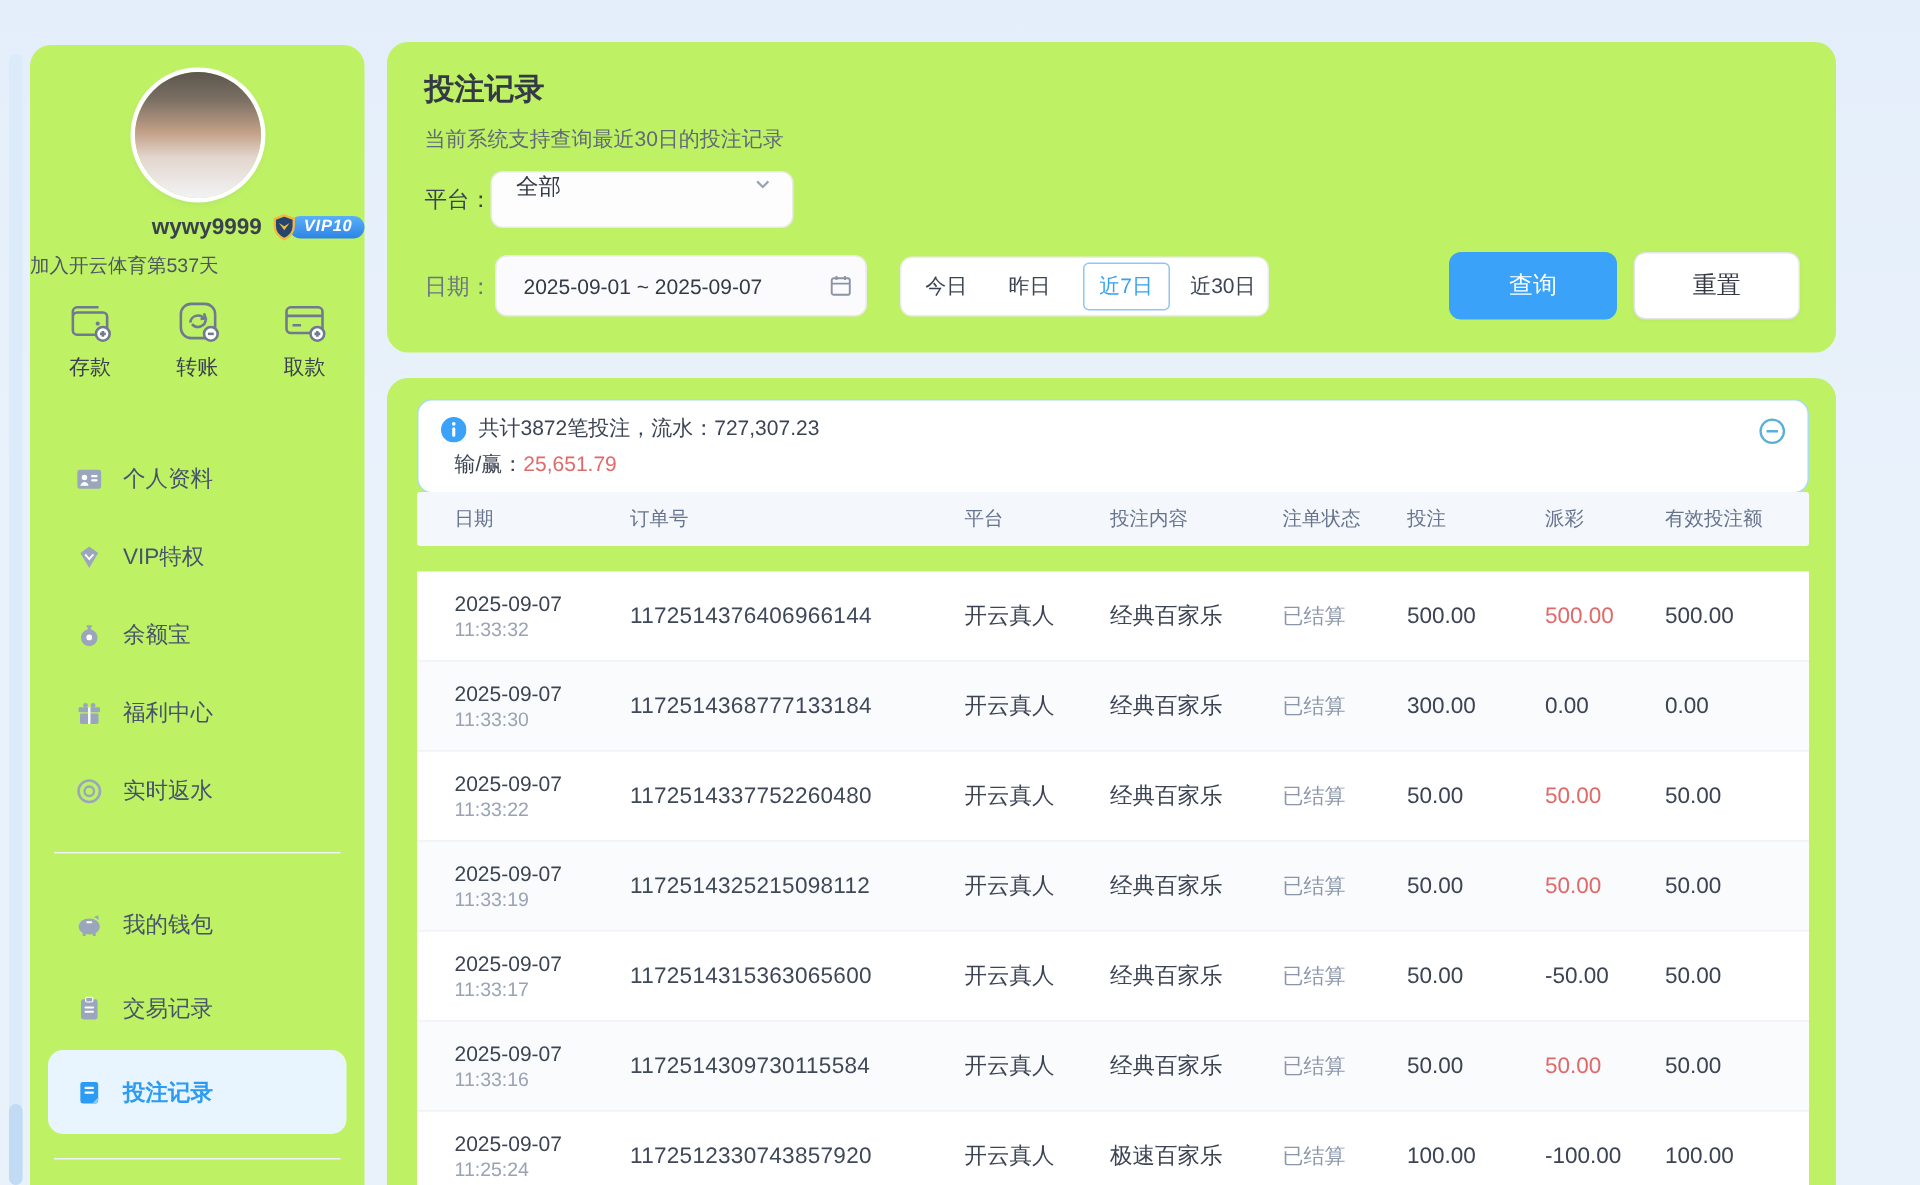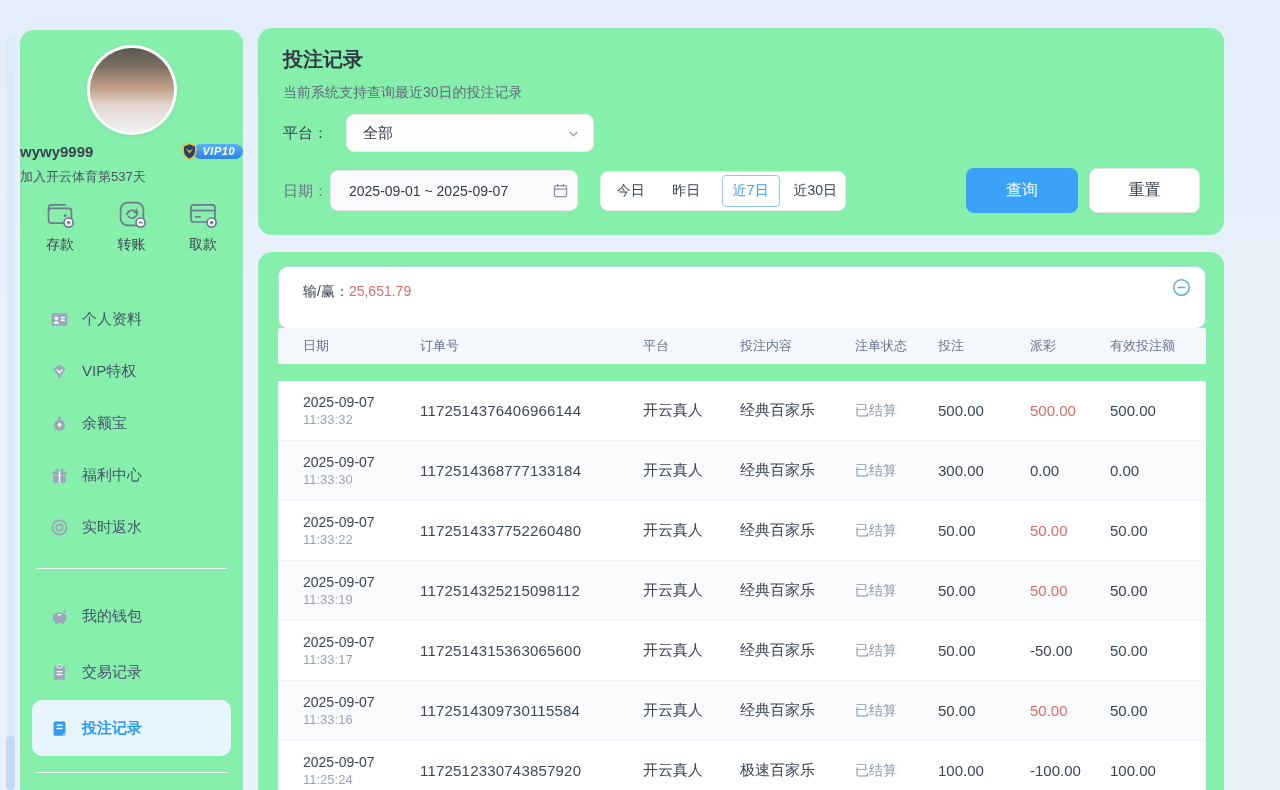--- a/index.html
+++ b/index.html
@@ -2,32 +2,32 @@
 <html><head>
 <meta charset="utf-8">
 <style>
   * { margin:0; padding:0; box-sizing:border-box; }
   html,body { width:1280px; height:790px; overflow:hidden; }
   body {
     font-family:"Liberation Sans", sans-serif;
     background:linear-gradient(180deg,#e4eefa 0%,#e9f2fb 40%,#e9f2fb 100%);
     position:relative; color:#3c4454;
   }
-  .card { position:absolute; background:#86efac; border-radius:14px; }
+  .card { position:absolute; background:#bef264; border-radius:14px; }
 
   
   .edge-track { position:absolute; left:6px; top:36px; width:9px; height:754px; background:#dcebfa; border-radius:6px; }
   .edge-thumb { position:absolute; left:0; bottom:0; width:9px; height:54px; background:#c2dbf4; border-radius:6px; }
 
   
   .sidebar { left:20px; top:30px; width:223px; height:820px; }
   .avatar { position:absolute; left:50%; transform:translateX(-50%); top:18px; width:84px; height:84px; border-radius:50%;
     background:linear-gradient(180deg,#5d564e 0%,#7b6f63 22%,#c3a188 48%,#e3d6ce 68%,#f2f3f5 100%);
     box-shadow:0 0 0 3px #fff, 0 2px 6px rgba(60,90,140,.18); }
-  .user-row { position:absolute; top:112px; left:0; right:0; display:flex; align-items:center; justify-content:space-between; gap:5px; }
+  .user-row { position:absolute; top:112px; left:0; right:0; display:flex; align-items:center; justify-content:flex-end; gap:5px; }
   .uname { font-size:15px; font-weight:bold; color:#3a414e; }
   .vip-badge { display:flex; align-items:center; }
   .vip-pill { background:linear-gradient(180deg,#5ab0f8,#2d84e6); color:#fff; font-size:11px; font-weight:bold; font-style:italic;
     padding:1px 8px 2px 10px; border-radius:9px; margin-left:-6px; letter-spacing:.5px; }
   .join { position:absolute; top:138px; left:0; right:0; text-align:left; font-size:13px; color:#4c5564; }
   .quick-actions { position:absolute; top:168px; left:14px; right:14px; display:flex; justify-content:space-between; padding:0 10px; }
   .qa { display:flex; flex-direction:column; align-items:center; gap:6px; cursor:pointer; }
   .qa span { font-size:14px; color:#3a414e; }
   .nav1 { position:absolute; top:263px; left:12px; right:12px; }
   .nav2 { position:absolute; top:558px; left:12px; right:12px; }
@@ -39,22 +39,22 @@
   .sep { position:absolute; left:16px; right:16px; height:1px; background:#eef1f6; }
   .sep1 { top:538px; } .sep2 { top:742px; }
 
   
   .top-card { left:258px; top:28px; width:966px; height:207px; }
   .page-title { position:absolute; left:25px; top:18px; font-size:20px; font-weight:bold; color:#333a46; }
   .page-sub { position:absolute; left:25px; top:56px; font-size:14px; color:#606a79; }
   .flabel { font-size:15px; }
   .lab-platform { position:absolute; left:25px; top:96px; color:#3c4454; }
   .lab-date { position:absolute; left:25px; top:154px; color:#6a7484; }
-  .select { position:absolute; left:88px; top:86px; width:248px; height:38px; background:#fdfdfe; border:1px solid #e9e9ec;
-    border-radius:8px; display:flex; align-items:center; justify-content:space-between; padding:0 12px 0 16px; cursor:pointer; }
+  .select { position:absolute; left:69px; top:86px; width:202px; height:38px; background:#fdfdfe; border:1px solid #e9e9ec;
+    border-radius:8px; display:flex; align-items:flex-start; justify-content:space-between; padding:0 12px 0 16px; cursor:pointer; }
   .select b { font-size:15px; font-weight:normal; color:#333a46; }
   .date-input { position:absolute; left:72px; top:142px; width:248px; height:41px; background:#fbfbfd; border:1px solid #e9e9ec;
     border-radius:8px; display:flex; align-items:center; justify-content:space-between; padding:0 8px 0 18px; cursor:pointer; }
   .date-input b { font-size:14px; font-weight:normal; color:#333a46; }
   .range-group { position:absolute; left:342px; top:143px; width:246px; height:40px; background:#fff; border:1px solid #ececf0;
     border-radius:8px; display:flex; align-items:center; padding:0 2px; }
   .range-item { flex:1; text-align:center; font-size:14px; color:#3c4454; cursor:pointer; padding:4px 0; }
   .range-item.sel { border:1px solid #8ec7f5; color:#3aa0f0; border-radius:4px; margin:0 8px; padding:6px 0; }
   .btn { position:absolute; top:140px; height:45px; border-radius:8px; font-size:16px; display:flex; align-items:center;
     justify-content:center; cursor:pointer; }
@@ -250,20 +250,28 @@
     <div class="range-item">近30日</div>
   </div>
 
   <div class="btn btn-query">查询</div>
   <div class="btn btn-reset">重置</div>
 </section>
 
 <section class="table-card card">
 
   <div class="info-box">
+    <div class="info-line1">
+      <svg width="17" height="17" viewBox="0 0 18 18">
+        <circle cx="9" cy="9" r="9" fill="#3aa2f8"></circle>
+        <circle cx="9" cy="4.8" r="1.3" fill="#fff"></circle>
+        <rect x="7.9" y="7.3" width="2.2" height="6.6" rx="1.1" fill="#fff"></rect>
+      </svg>
+      <span>共计3872笔投注，流水：727,307.23</span>
+    </div>
     <div class="info-line2">
       <span>输/赢：</span><span class="win-red">25,651.79</span>
     </div>
     <div class="collapse">
       <svg width="19" height="19" viewBox="0 0 20 20" fill="none" stroke="#57b0d8" stroke-width="1.6">
         <circle cx="10" cy="10" r="8.2"></circle>
         <path d="M6 10h8"></path>
       </svg>
     </div>
   </div>

